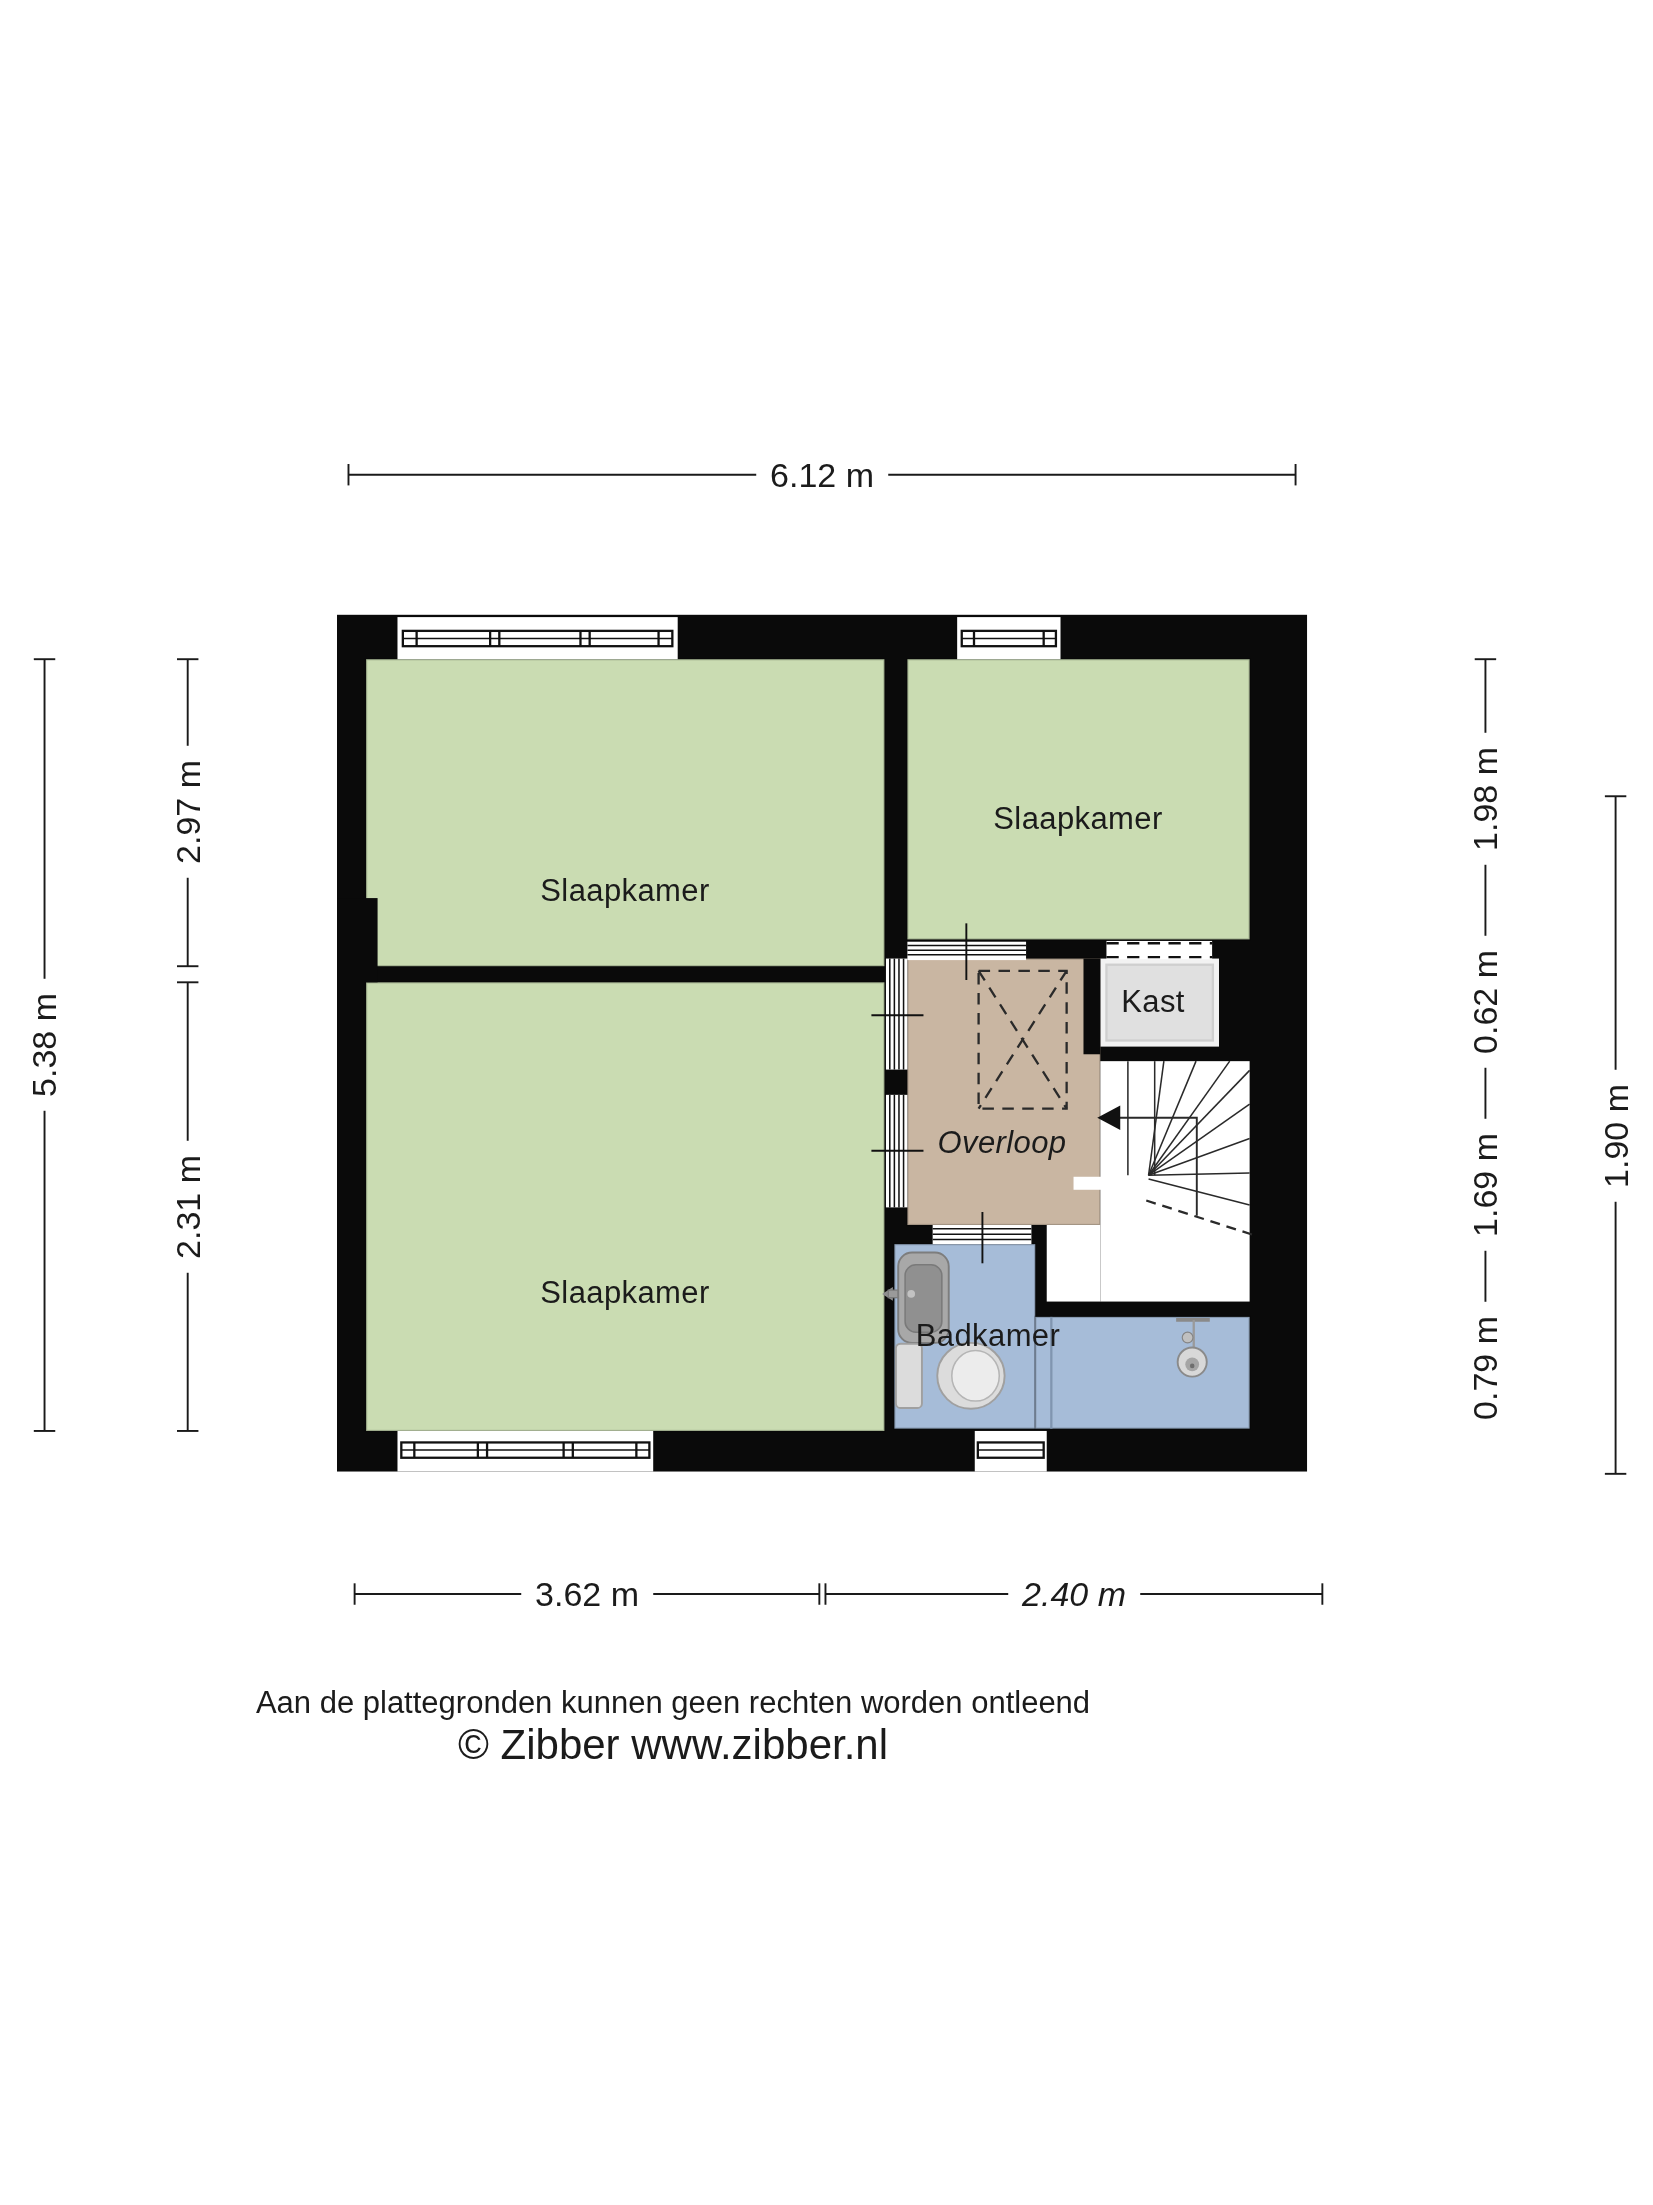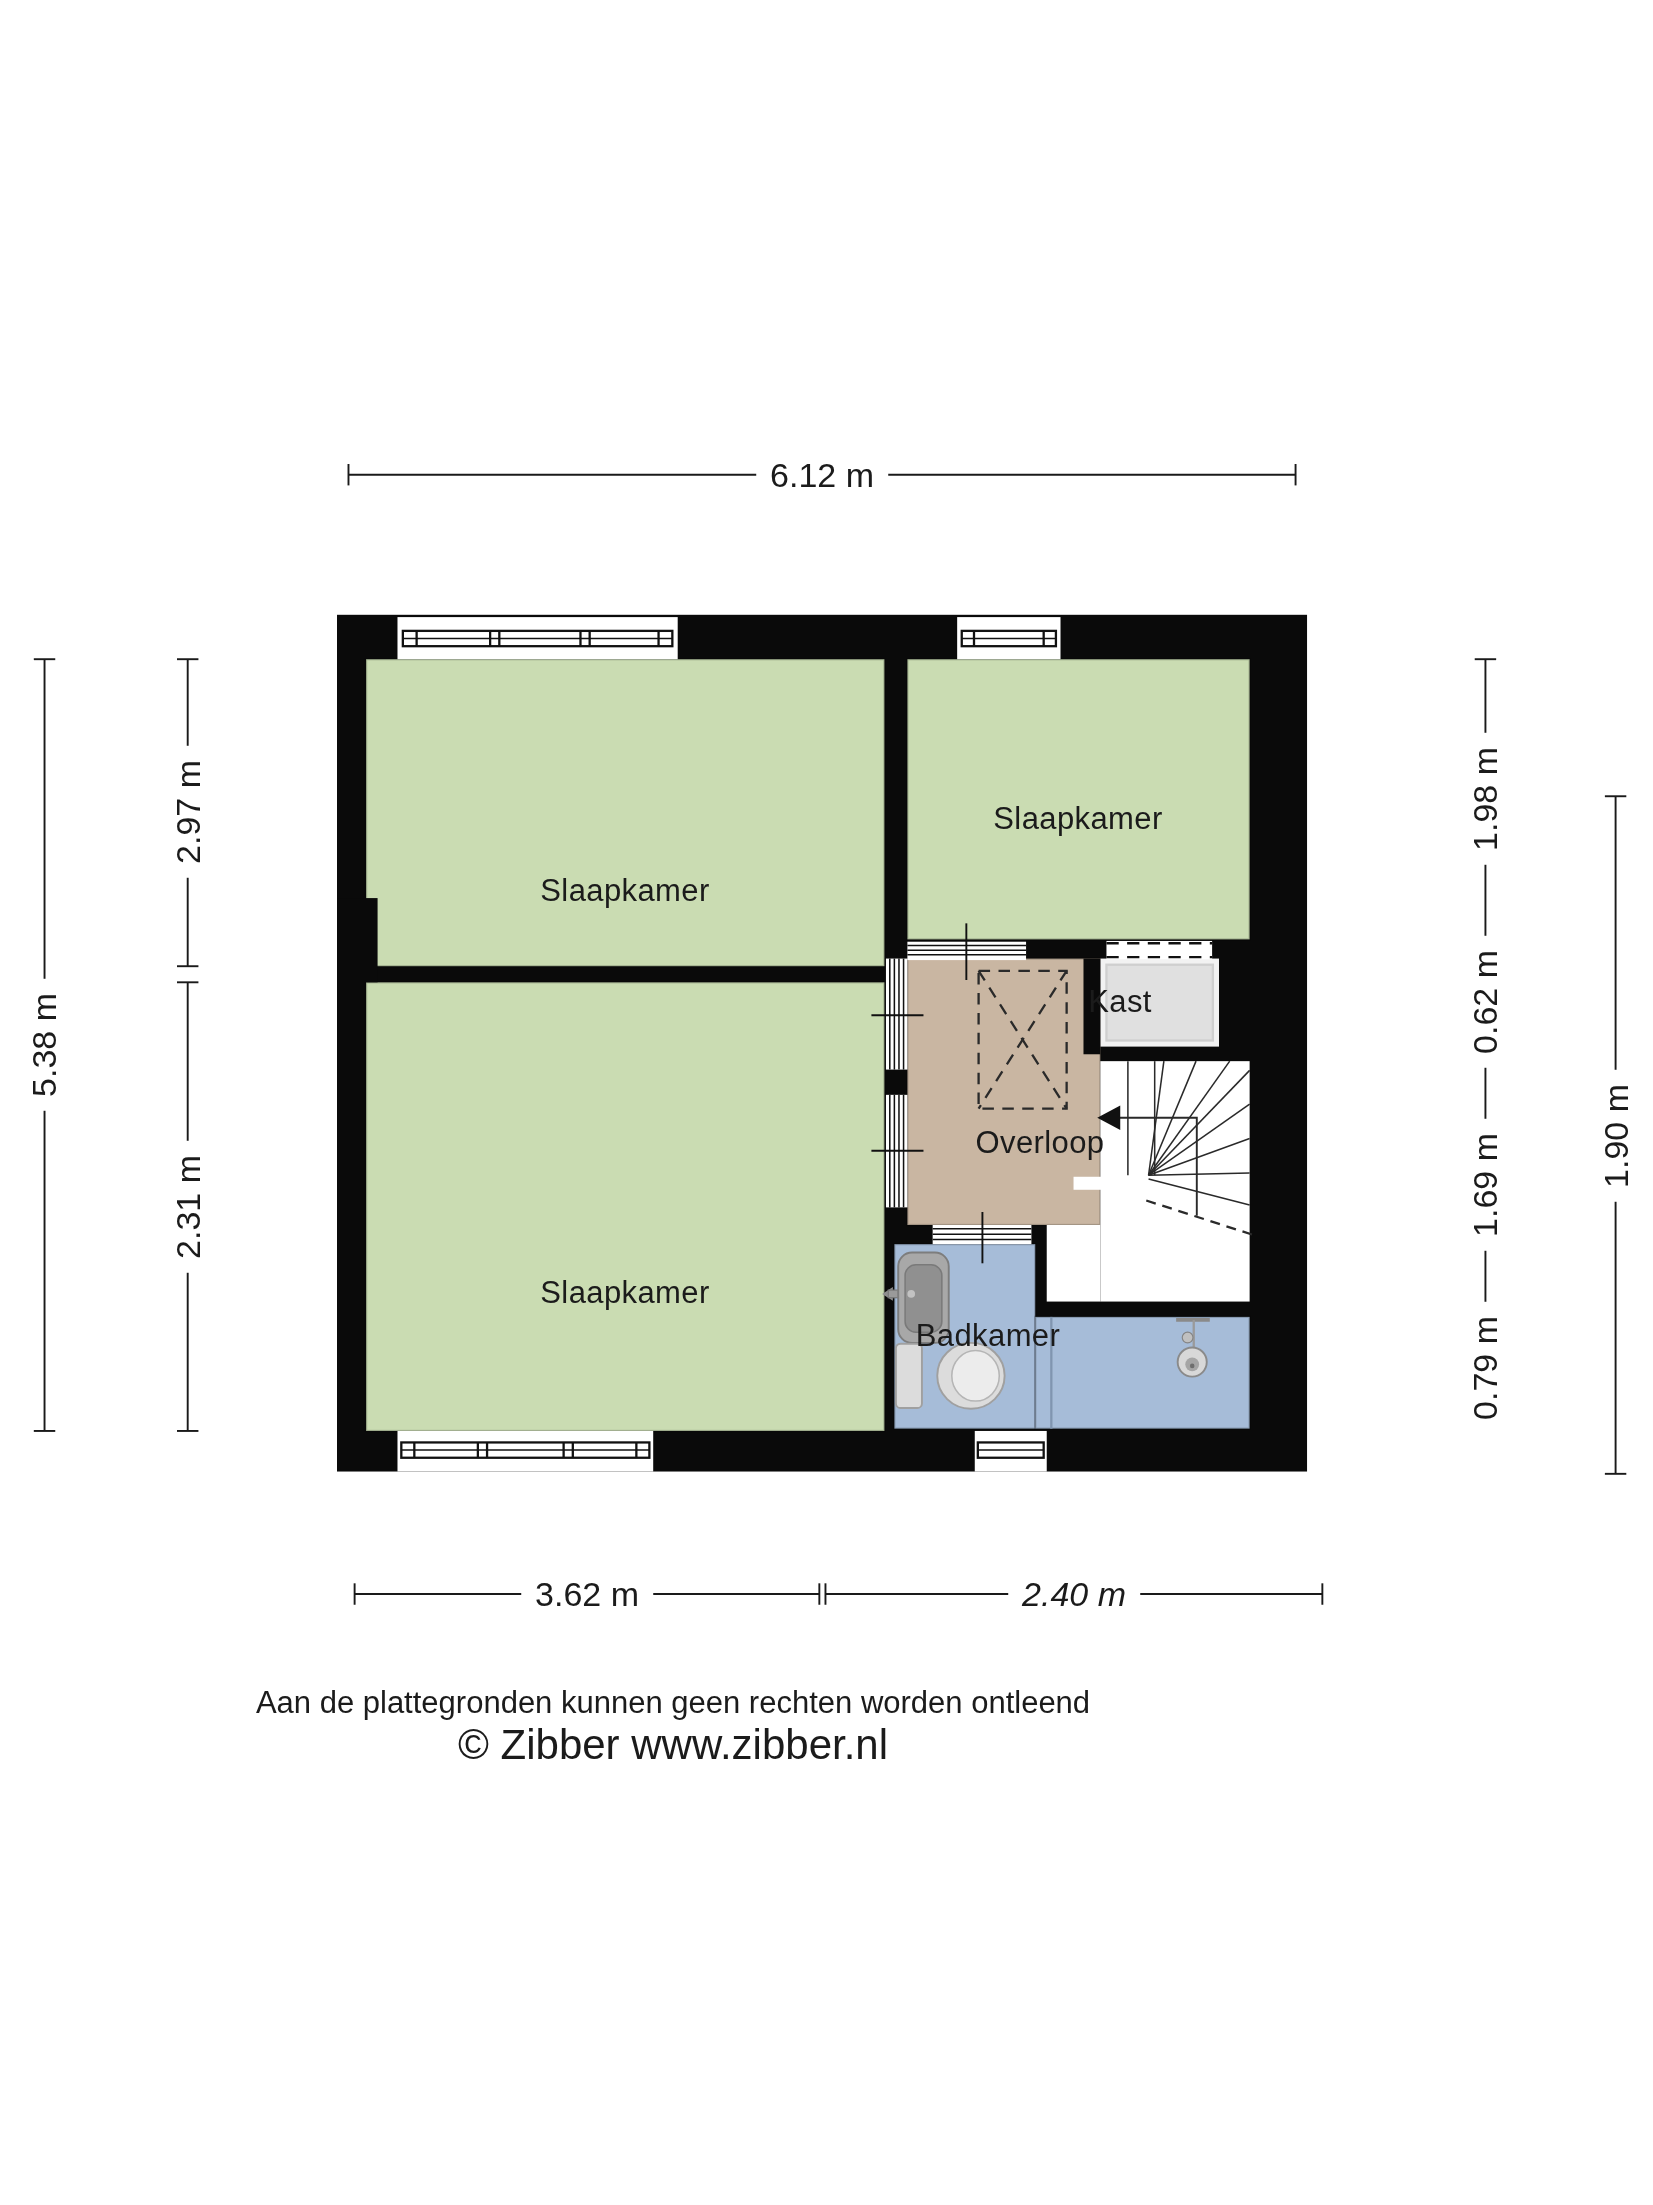--- a/index.html
+++ b/index.html
@@ -226,21 +226,21 @@
   <div class="lbl dim v" style="left:1485px;top:1185px;">1.69 m</div>
   <div class="lbl dim v" style="left:1485px;top:1368px;">0.79 m</div>
   <div class="lbl dim v" style="left:1616px;top:1136px;">1.90 m</div>
 
   <div class="lbl dim" style="left:587px;top:1594px;">3.62 m</div>
   <div class="lbl dim" style="left:1074px;top:1594px;font-style:italic;">2.40 m</div>
 
   <div class="lbl room-lbl" style="left:625px;top:891px;">Slaapkamer</div>
   <div class="lbl room-lbl" style="left:1078px;top:819px;">Slaapkamer</div>
   <div class="lbl room-lbl" style="left:625px;top:1293px;">Slaapkamer</div>
-  <div class="lbl room-lbl" style="left:1120px;top:1002px;">Kast</div>
-  <div class="lbl room-lbl" style="left:1040px;top:1143px;">Overloop</div>
+  <div class="lbl room-lbl" style="left:1153px;top:1002px;">Kast</div>
+  <div class="lbl room-lbl" style="left:1002px;top:1143px;font-style:italic;">Overloop</div>
   <div class="lbl room-lbl" style="left:988px;top:1336px;">Badkamer</div>
 
   <div class="footer" style="top:1685px;font-size:31px;text-align:right;">Aan de plattegronden kunnen geen rechten worden ontleend</div>
   <div class="footer" style="top:1721px;font-size:42px;">© Zibber www.zibber.nl</div>
 
 </div>
 
 
 </body></html>

